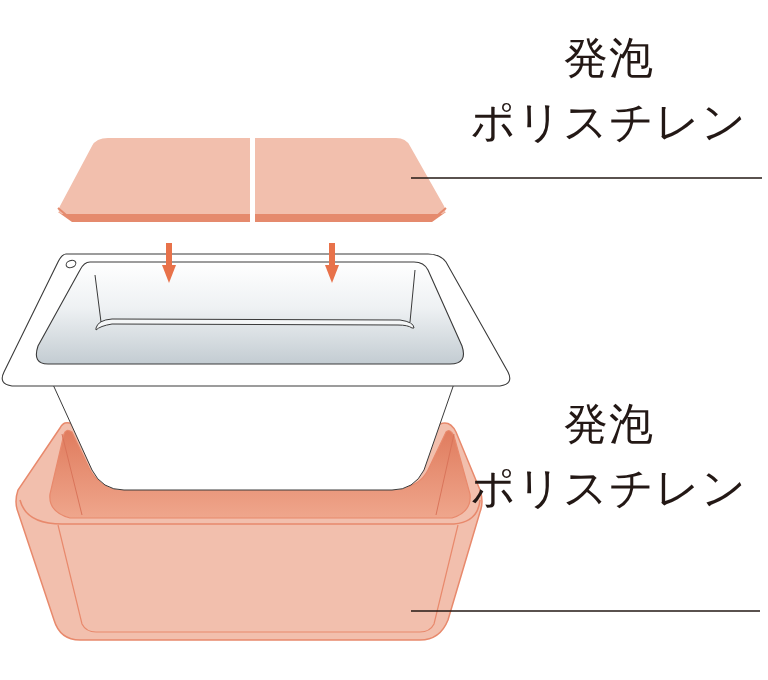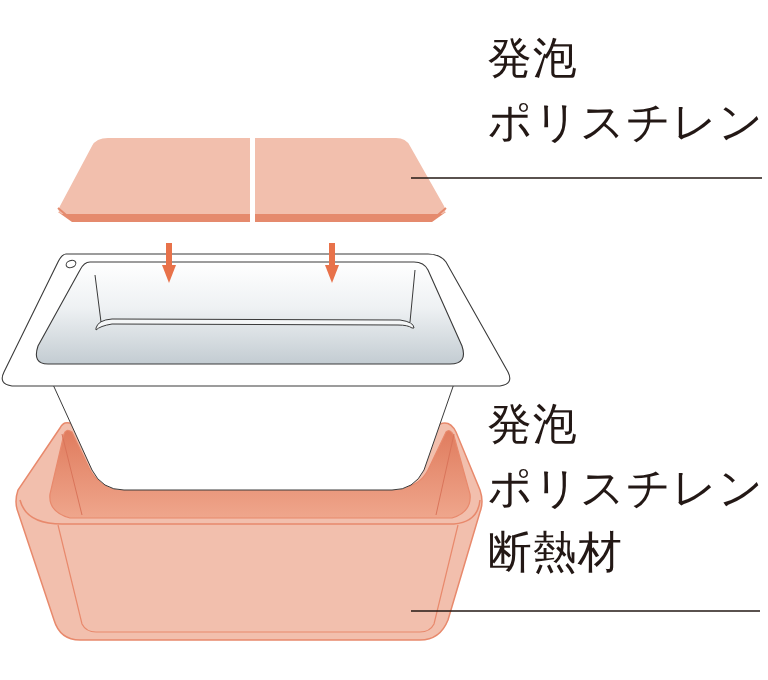--- a/index.html
+++ b/index.html
@@ -1,19 +1,19 @@
 <!DOCTYPE html>
 <html><head>
   <meta charset="utf-8">
   <style>
     html, body { margin: 0; padding: 0; background: #ffffff; }
     body { width: 768px; height: 680px; position: relative; overflow: hidden;
            font-family: "DejaVu Sans", "Liberation Sans", sans-serif; }
     #art { position: absolute; left: 0; top: 0; }
-    .label { position: absolute; right: 4px; text-align: left; color: #231815;
+    .label { position: absolute; right: 21px; text-align: center; color: #231815;
              font-family: "DejaVu Sans", "Liberation Sans", sans-serif;
              font-size: 44px; line-height: 64px; letter-spacing: 1px; white-space: nowrap; }
     .label span { display: block; }
     #label-top { top: 26px; }
     #label-bottom { top: 392px; }
   </style>
 </head>
 <body>
 
 <svg id="art" width="768" height="680" viewBox="0 0 768 680">
@@ -88,14 +88,13 @@
 </svg>
 
 <div id="label-top" class="label">
   <span>発泡</span>
   <span>ポリスチレン</span>
 </div>
 
 <div id="label-bottom" class="label">
   <span>発泡</span>
   <span>ポリスチレン</span>
-  <span>断熱材</span>
 </div>
 
 </body></html>

